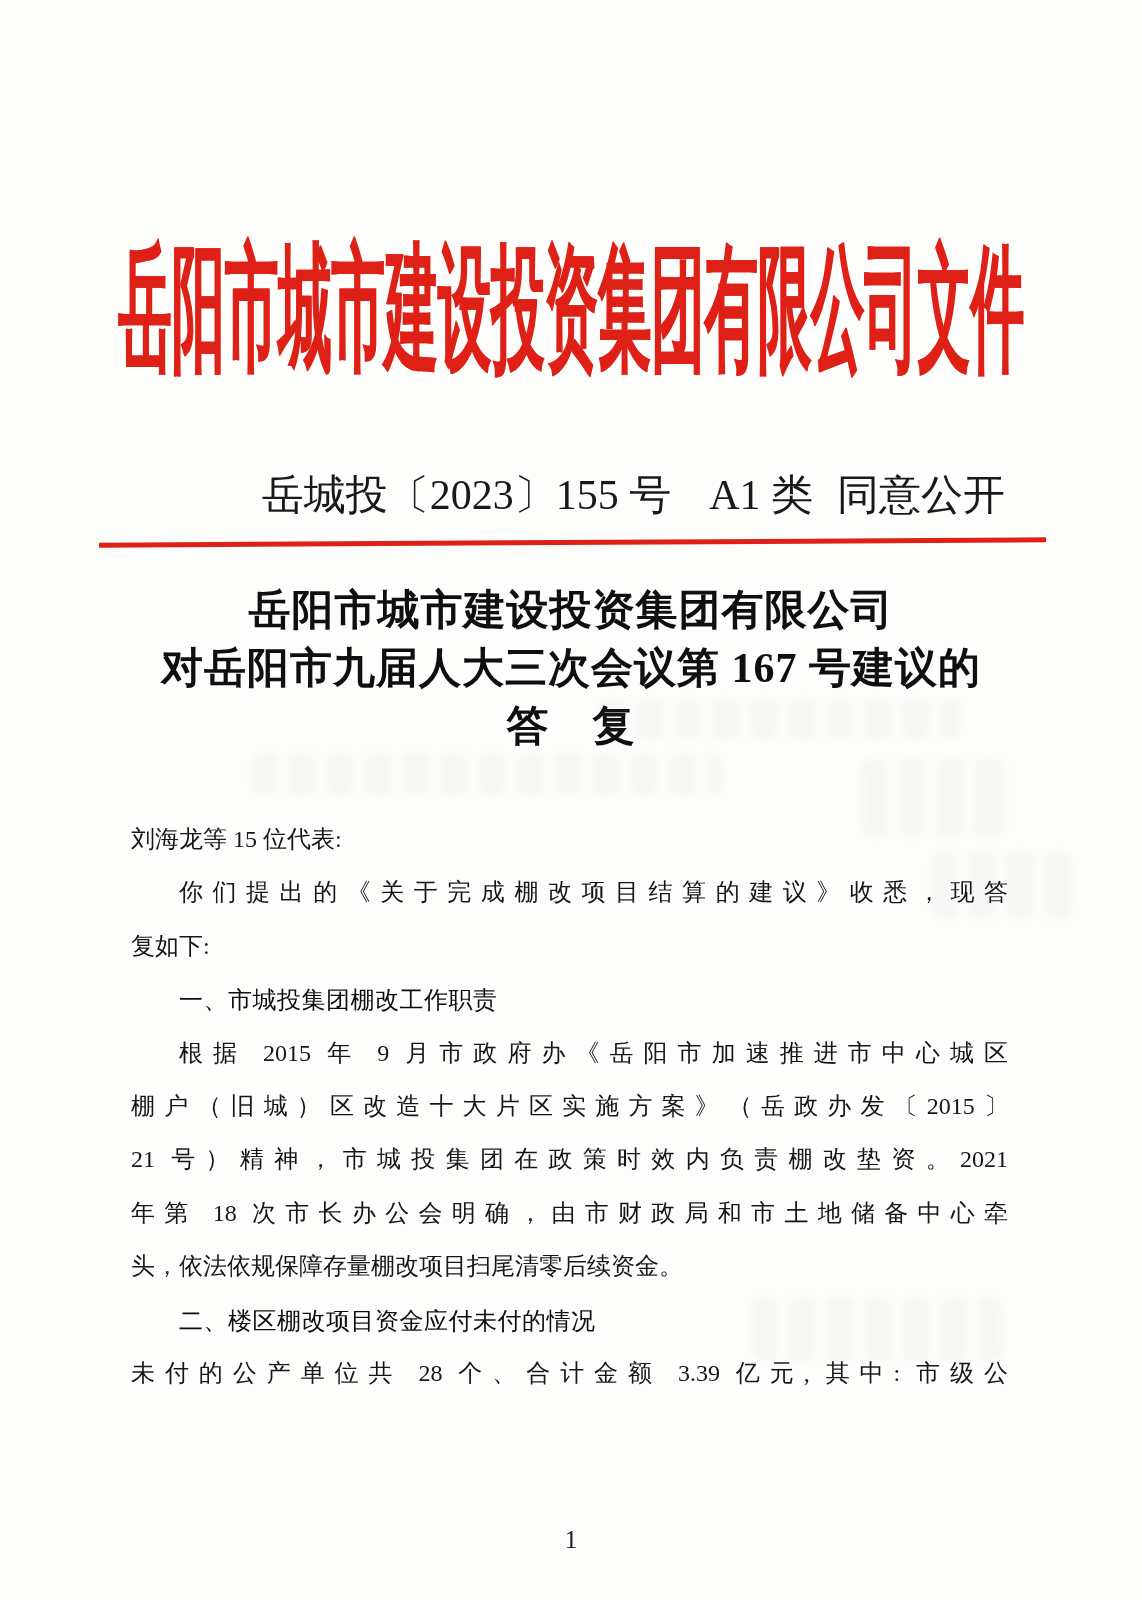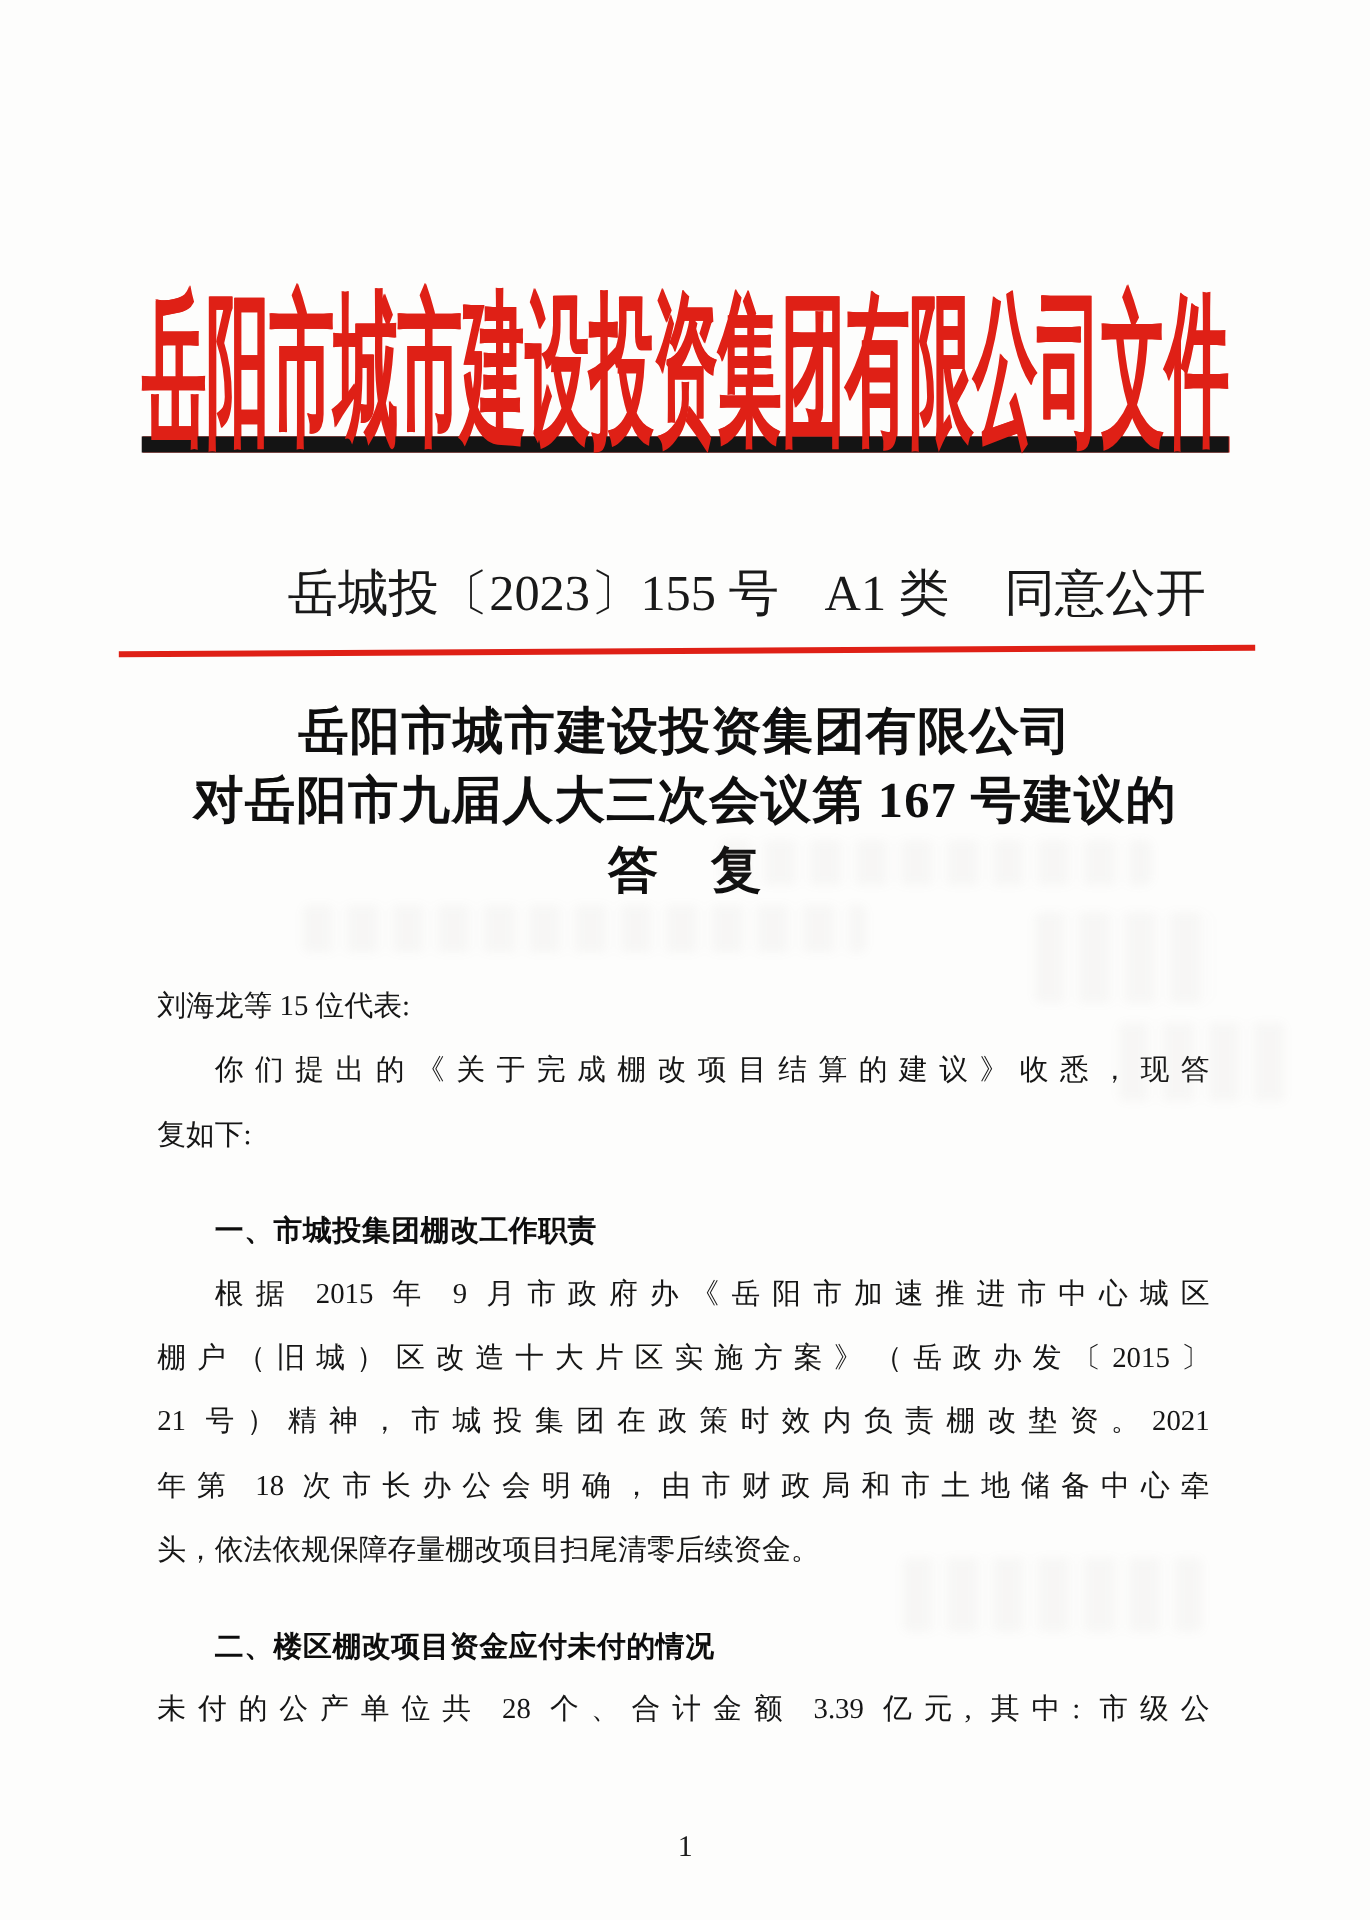--- a/index.html
+++ b/index.html
@@ -20,21 +20,20 @@
   
   .masthead {
     position: absolute;
     top: 228px;
     left: 0;
     width: 100%;
     height: 160px;
     display: flex;
     justify-content: center;
     align-items: center;
-    text-decoration: underline;
   }
   .masthead-text {
     font-family: "DejaVu Serif", serif;
     font-weight: 900;
     font-size: 72px;
     line-height: 1;
     color: var(--accent);
     white-space: nowrap;
     letter-spacing: 0;
     transform: scale(0.74, 1.92);
@@ -48,21 +47,21 @@
     top: 474px;
     right: 137px;
     display: flex;
     align-items: baseline;
     font-size: 42px;
     line-height: 42px;
     color: #191919;
     white-space: nowrap;
   }
   .docline .seg-gap-a { margin-left: 38px; }
-  .docline .seg-gap-b { margin-left: 46px; }
+  .docline .seg-gap-b { margin-left: 24px; }
 
   
   .red-rule {
     position: absolute;
     top: 540px;
     left: 99px;
     width: 947px;
     height: 5px;
     background: var(--accent);
     transform: rotate(-0.33deg);
@@ -90,25 +89,24 @@
     width: 877px;
     font-size: 24px;
     line-height: 53.4px;
     color: #161616;
   }
   .line { min-height: 53.4px; white-space: pre-wrap; }
   .j { text-align: justify; text-align-last: justify; }
   .indent { text-indent: 2em; }
   .heading {
     font-family: "Liberation Sans", "DejaVu Sans", sans-serif;
-    font-weight: 700;
+    font-weight: 400;
     text-indent: 2em;
     letter-spacing: 0.5px;
     color: #0d0d0d;
-    margin-top: 26px;
   }
 
   
   .page-number {
     position: absolute;
     top: 1526px;
     left: 0;
     width: 100%;
     text-align: center;
     font-size: 25px;

